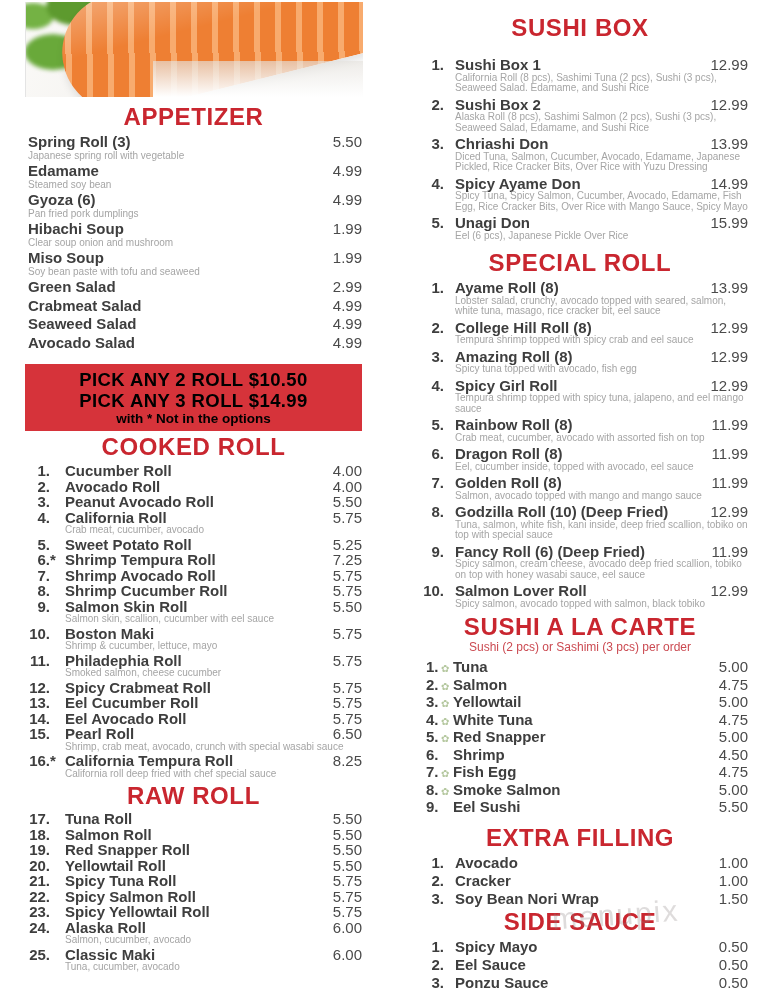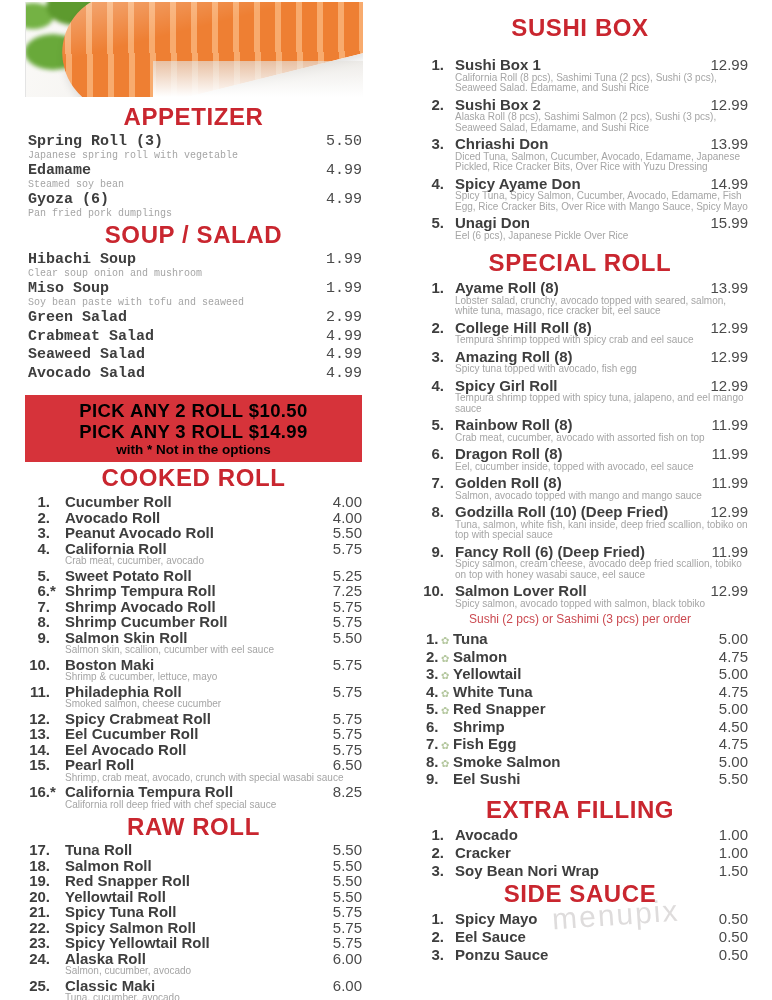--- a/index.html
+++ b/index.html
@@ -32,21 +32,21 @@
   }
 
   
   .line{display:flex;align-items:baseline;}
   .name{font-size:15px;font-weight:700;color:#3e3e3e;white-space:nowrap;}
   .price{margin-left:auto;font-size:15px;color:#4a4a4a;padding-left:6px;}
   .num{flex:none;font-size:15px;font-weight:700;color:#3e3e3e;}
   .star{flex:none;display:inline-block;width:10px;font-size:15px;font-weight:700;color:#3e3e3e;}
   .desc{font-size:10px;line-height:10.5px;color:#a5a5a5;margin-bottom:1px;}
 
-  .plain .row{padding-left:3px;margin-bottom:1px;font-family:Liberation Mono, monospace;}
+  .plain .row{padding-left:3px;margin-bottom:1px;}
   .plain .line{line-height:17.5px;}
 
   .numbered .line{line-height:15.5px;}
   .col-l .num{width:25px;text-align:right;}
   .col-l .numbered .name{margin-left:5px;}
   .col-l .numbered .desc{margin-left:40px;}
   .col-r .num{width:32px;text-align:right;}
   .col-r .numbered .name{margin-left:1px;}
   .col-r .numbered .desc{margin-left:43px;}
   .col-r .numbered .row{margin-bottom:3px;}
@@ -138,21 +138,20 @@
           <div class="line">
             <span class="name">Gyoza (6)</span>
             <span class="price">4.99</span>
           </div>
           <div class="desc">Pan fried pork dumplings</div>
         </div>
       </div>
   </section>
 
   <section class="sec" id="sec-soup">
-    <h2 class="menu-header">SOUP / SALAD</h2>
     <div class="items plain">
 
         <div class="row">
           <div class="line">
             <span class="name">Hibachi Soup</span>
             <span class="price">1.99</span>
           </div>
           <div class="desc">Clear soup onion and mushroom</div>
         </div>
 
@@ -626,20 +625,21 @@
             <span class="star"></span>
             <span class="name">Salmon Lover Roll</span>
             <span class="price">12.99</span>
           </div>
           <div class="desc">Spicy salmon, avocado topped with salmon, black tobiko</div>
         </div>
       </div>
   </section>
 
   <section class="sec" id="sec-alacarte">
+    <h2 class="menu-header">SUSHI A LA CARTE</h2>
     <div class="subtitle">Sushi (2 pcs) or Sashimi (3 pcs) per order</div>
     <div class="items alacarte">
 
         <div class="row">
           <div class="line">
             <span class="num">1.</span>
             <span class="leaf">✿</span>
             <span class="name">Tuna</span>
             <span class="price">5.00</span>
           </div>

